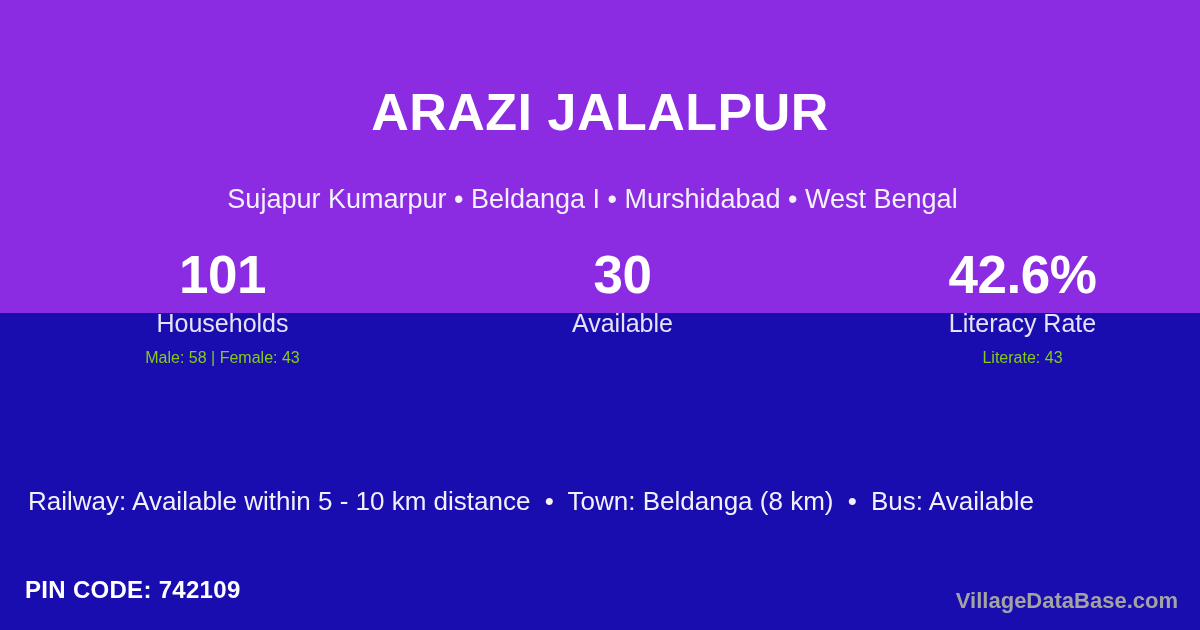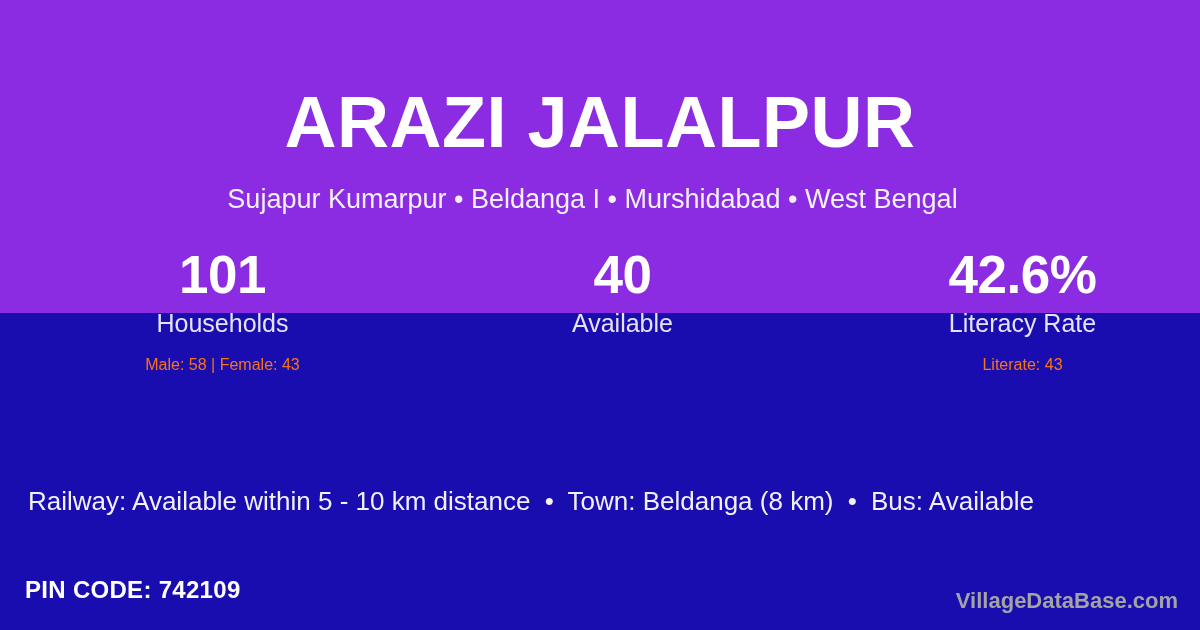--- a/index.html
+++ b/index.html
@@ -31,21 +31,21 @@
     background: #8B2BE2;
   }
 
   
   #village-title {
     position: absolute;
     left: 0;
     top: 86px;
     width: 1200px;
     text-align: center;
-    font-size: 72px;
+    font-size: 52px;
     font-weight: 700;
     letter-spacing: 0.5px;
     color: #FFFFFF;
     line-height: 1;
     white-space: nowrap;
   }
 
   #village-location {
     position: absolute;
     left: 0;
@@ -82,23 +82,23 @@
   .stat-label {
     font-size: 25px;
     font-weight: 400;
     color: #E6E2F9;
     line-height: 32px;
     margin-top: 2px;
   }
   .stat-sub {
     font-size: 16px;
     font-weight: 400;
-    color: #f97316;
+    color: #84cc16;
     line-height: 22px;
-    margin-top: 15px;
+    margin-top: 8px;
   }
 
   
   #amenities-row {
     position: absolute;
     left: 0;
     top: 487px;
     width: 1200px;
     font-size: 26px;
     font-weight: 400;
@@ -147,21 +147,21 @@
 
   <div id="stats-row">
 
     <div class="stat-col">
       <div class="stat-value">101</div>
       <div class="stat-label">Households</div>
       <div class="stat-sub">Male: 58 | Female: 43</div>
     </div>
 
     <div class="stat-col">
-      <div class="stat-value">40</div>
+      <div class="stat-value">30</div>
       <div class="stat-label">Available</div>
     </div>
 
     <div class="stat-col">
       <div class="stat-value">42.6%</div>
       <div class="stat-label">Literacy Rate</div>
       <div class="stat-sub">Literate: 43</div>
     </div>
 
   </div>

